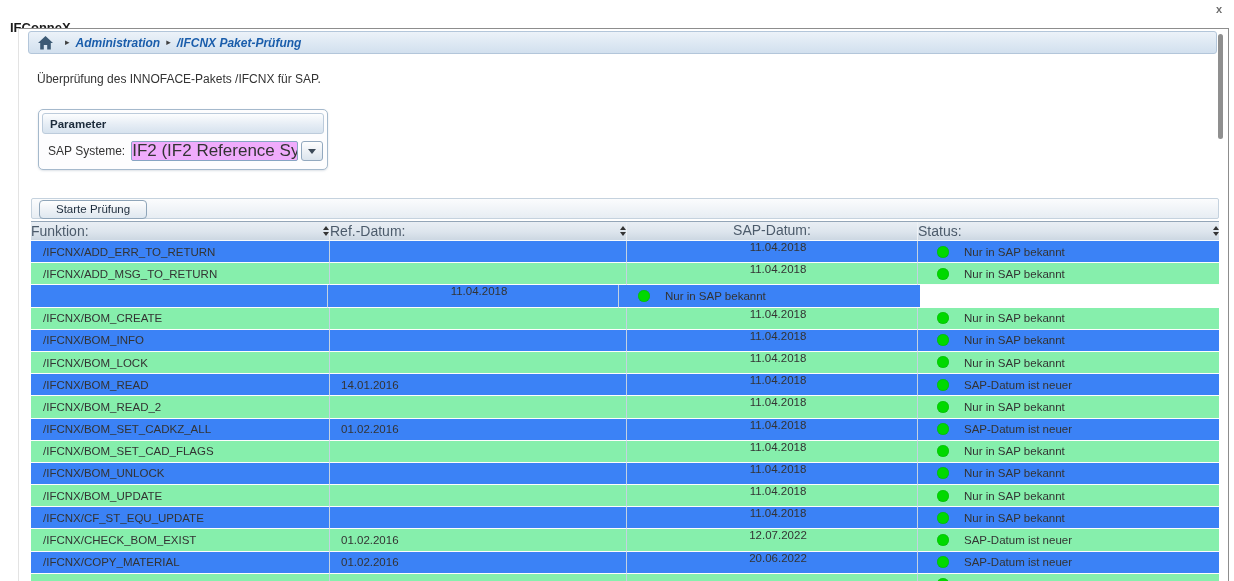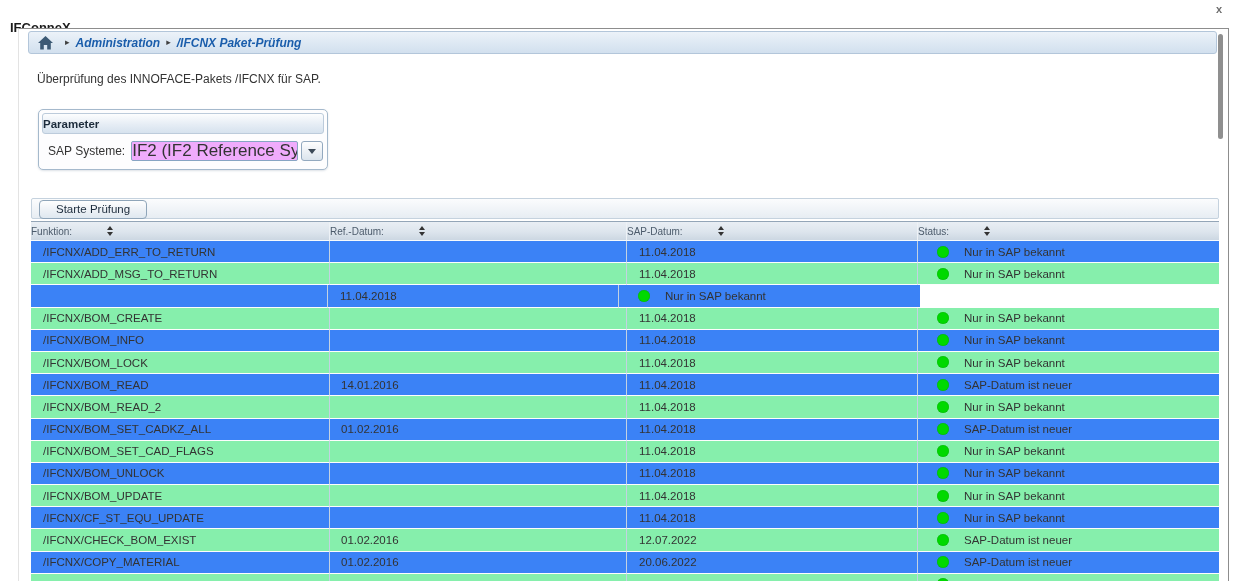--- a/index.html
+++ b/index.html
@@ -34,21 +34,21 @@
   .intro{position:absolute;left:37px;top:72px;font-size:12px;color:#333;}
   
   .panel{
     position:absolute;left:38px;top:109px;width:290px;height:61px;
     border:1px solid #a5b9cc;border-radius:5px;background:#fdfdfe;box-sizing:border-box;
     box-shadow:0 1px 2px rgba(120,140,160,0.25);
   }
   .panel-header{
     margin:3px;height:19px;border:1px solid #bccbdb;border-radius:3px;
     background:linear-gradient(to bottom,#fcfdfe 0%,#e6edf5 55%,#d6e2ee 100%);
-    display:flex;align-items:center;padding-left:0;
+    display:flex;align-items:center;padding-left:7px;
     font-size:11.5px;font-weight:bold;color:#1d2c3c;
   }
   .panel-body{display:flex;align-items:center;margin:7px 4px 0 9px;}
   .field-label{font-size:12px;color:#333;margin-right:6px;white-space:nowrap;}
   .combo-input{
     width:172px;height:18px;line-height:18px;background:#f0abfc;
     border:1px solid #87a5c3;border-radius:2px;font-size:17px;color:#333;
     overflow:hidden;white-space:nowrap;cursor:pointer;
   }
   .combo-btn{
@@ -68,37 +68,37 @@
     border:1px solid #8fa5b9;border-radius:4px;
     background:linear-gradient(to bottom,#fefefe 0%,#eef2f6 50%,#dfe8f0 100%);
     font-size:11.5px;color:#1d2c3c;line-height:16px;cursor:pointer;white-space:nowrap;
   }
   
   .grid{position:absolute;left:31px;top:221px;width:1188px;}
   .thead{display:flex;height:20px;border-top:1px solid #93a5b7;box-sizing:border-box;}
   .th{
     background:linear-gradient(to bottom,#e9eef4 0%,#dde5ed 55%,#ccd7e2 100%);
     border-right:1px solid #eef2f6;border-bottom:1px solid #f7fafc;
-    display:flex;align-items:center;justify-content:flex-start;
-    font-size:10px;color:#4c5b6b;box-sizing:border-box;cursor:pointer;gap:30px;
+    display:flex;align-items:center;justify-content:space-between;
+    font-size:14px;color:#4c5b6b;box-sizing:border-box;cursor:pointer;gap:30px;
   }
   .th:last-child{border-right:none;}
   .sort-icon{display:inline-flex;flex-direction:column;margin-left:5px;gap:2px;}
   .sort-icon .up{width:0;height:0;border-left:3px solid transparent;border-right:3px solid transparent;border-bottom:4px solid #333;}
   .sort-icon .dn{width:0;height:0;border-left:3px solid transparent;border-right:3px solid transparent;border-top:4px solid #333;}
   .tr{display:flex;height:22.2px;box-sizing:border-box;cursor:default;}
   .tr.odd  .td{background:#3b82f6;}
   .tr.even .td{background:#86efac;}
   .td{
     border-right:1px solid #c3d2e2;border-bottom:1px solid #fdfdfd;
     box-sizing:border-box;font-size:11.5px;color:#333;
     display:flex;align-items:center;overflow:hidden;white-space:nowrap;
   }
   .td:last-child{border-right:none;}
-  .col0{width:299px;} .col1{width:297px;} .col2{width:291px;} .col3{width:301px;}
+  .col0{width:299px;} .col1{width:297px;} .col2{width:291px;flex-direction:column;} .col3{width:301px;}
   .td.funktion{padding-left:12px;}
   .td.ref{padding-left:11px;}
   .td.sap{padding-left:12px;}
   .td.status{padding-left:19px;text-align:center;}
   .dot{
     width:12px;height:12px;border-radius:50%;flex:0 0 12px;
     align-self:flex-start;margin-top:4.5px;margin-right:15px;
     box-shadow:inset 0 0 1px rgba(0,120,0,.8);
   }
   .status-label{font-size:11.5px;color:#333;}

